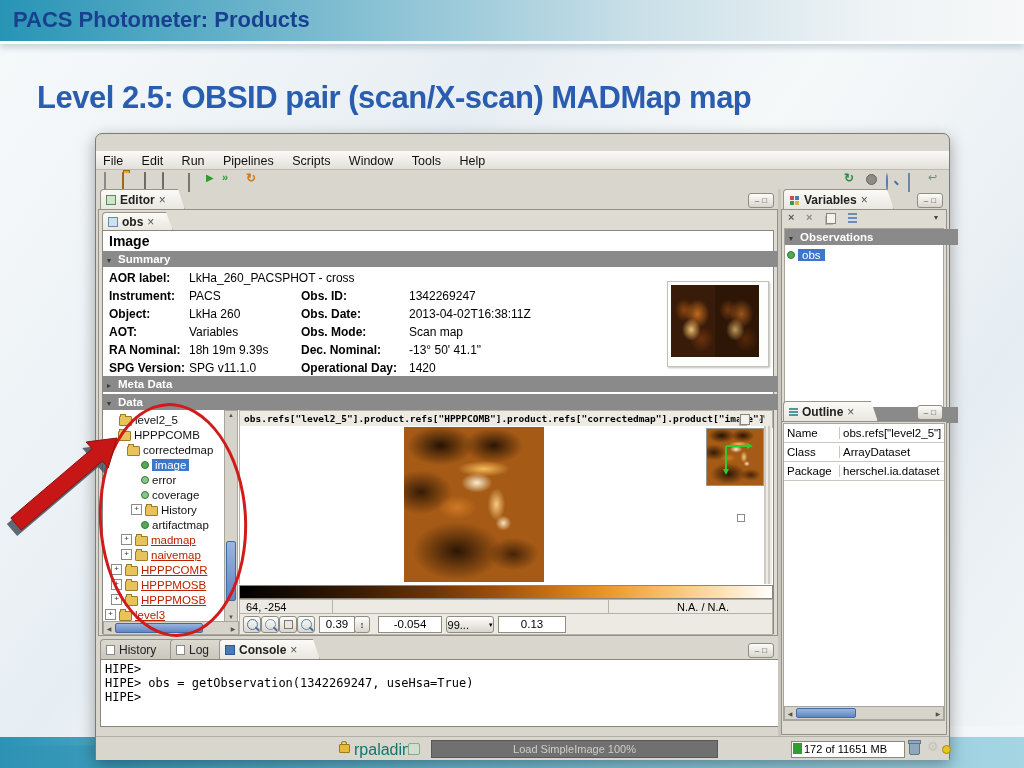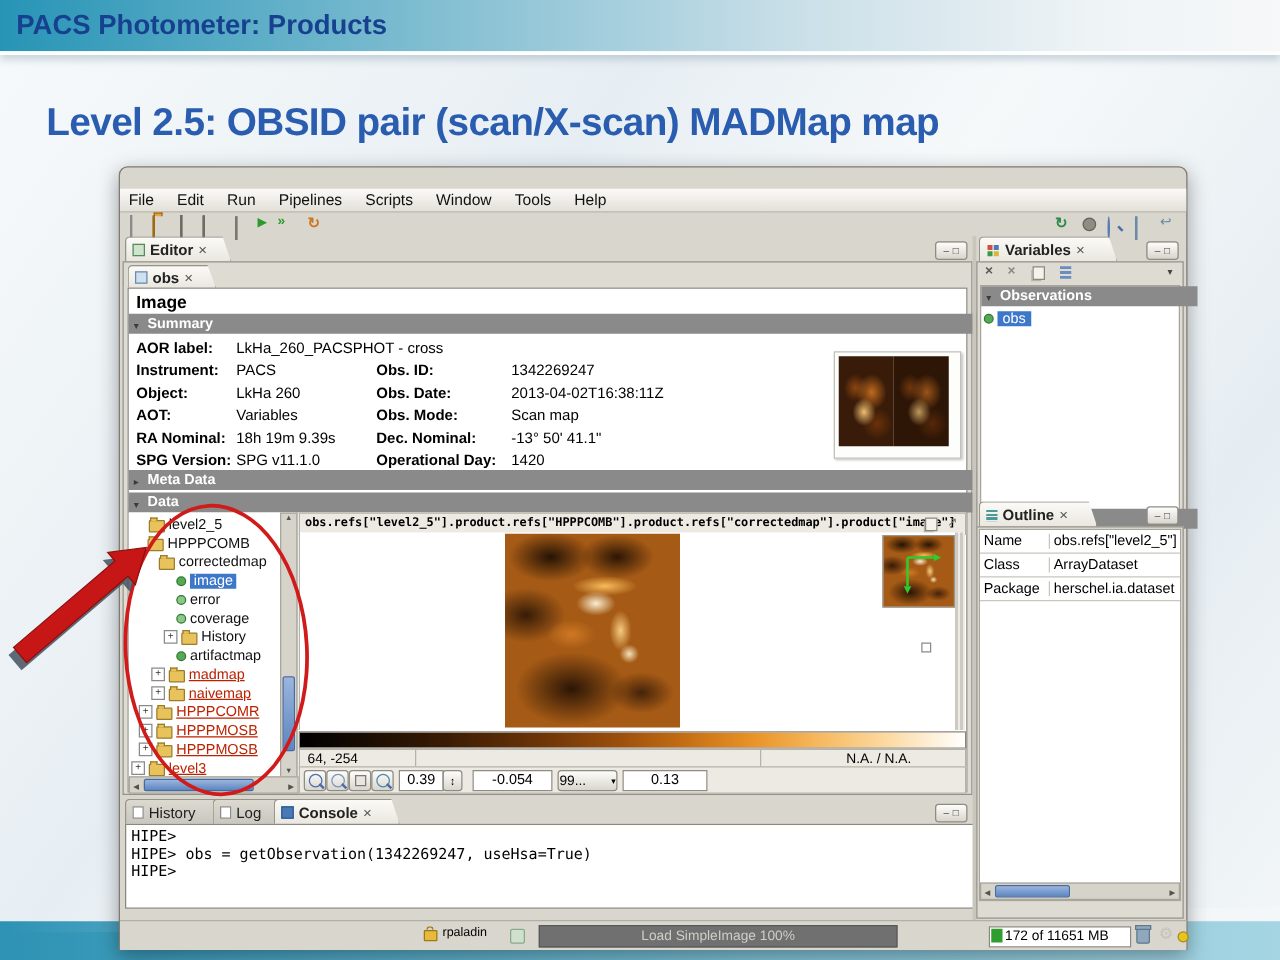--- a/index.html
+++ b/index.html
@@ -446,21 +446,21 @@
             <span class="sb-ar" style="left:auto;right:2px;top:3px;width:6px">▶</span>
           </div>
         </div>
       </div>
     </div>
 
     <div class="abs" style="left:0;top:602px;width:853px;height:23px;background:#d9d6cd;border-top:1px solid #b2afa6">
       <span class="abs" style="left:243px;top:3px">
           <span class="ico-lock" style="display:block"></span>
         </span>
-      <span class="abs" style="left:258px;top:4px;font-size:10px;color:#000000">rpaladin</span>
+      <span class="abs" style="left:258px;top:4px;font-size:16px;color:#0f766e">rpaladin</span>
       <span class="abs" style="left:312px;top:6px;width:10px;height:10px;background:#cfe0cf;border:1px solid #8aa88a;border-radius:2px"></span>
       <div class="abs" style="left:335px;top:3px;width:285px;height:16px;background:#707070;border:1px solid #585858">
         <span style="display:block;text-align:center;font-size:11px;line-height:16px;color:#cfcdc7">Load SimpleImage 100%</span>
       </div>
       <div class="abs" style="left:695px;top:4px;width:112px;height:15px;background:#fff;border:1px solid #8a877f">
         <span style="position:absolute;left:1px;top:1px;width:9px;height:11px;background:#2f9e2f"></span>
         <span style="position:absolute;left:12px;top:1px;font-size:11px;white-space:nowrap">172 of 11651 MB</span>
       </div>
       <span class="abs" style="left:813px;top:5px">
           <span class="ico-trash" style="display:block"></span>

